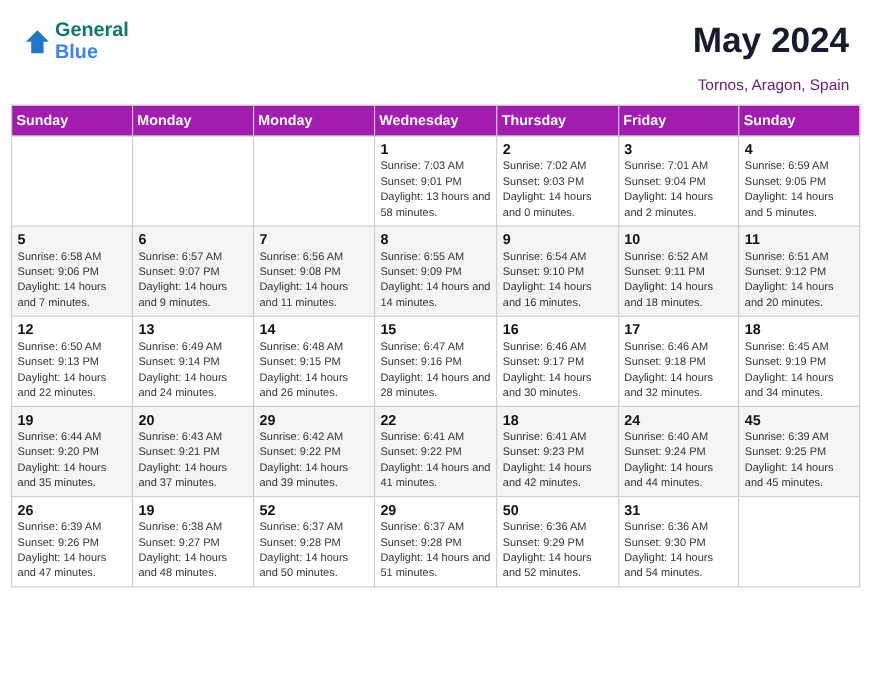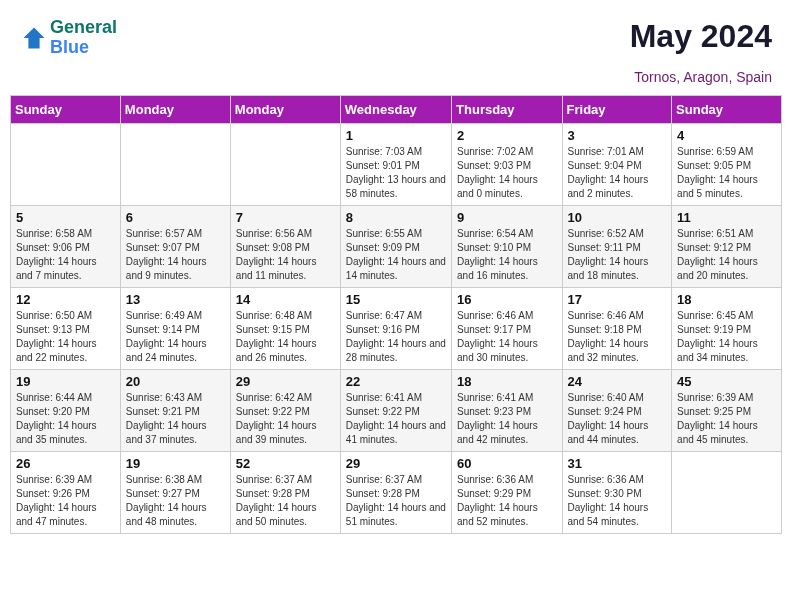--- a/index.html
+++ b/index.html
@@ -243,21 +243,21 @@
         </td>
         <td>
           <div class="day-number">52</div>
           <div class="day-info">Sunrise: 6:37 AM<br>Sunset: 9:28 PM<br>Daylight: 14 hours and 50 minutes.</div>
         </td>
         <td>
           <div class="day-number">29</div>
           <div class="day-info">Sunrise: 6:37 AM<br>Sunset: 9:28 PM<br>Daylight: 14 hours and 51 minutes.</div>
         </td>
         <td>
-          <div class="day-number">60</div>
+          <div class="day-number">50</div>
           <div class="day-info">Sunrise: 6:36 AM<br>Sunset: 9:29 PM<br>Daylight: 14 hours and 52 minutes.</div>
         </td>
         <td>
           <div class="day-number">31</div>
           <div class="day-info">Sunrise: 6:36 AM<br>Sunset: 9:30 PM<br>Daylight: 14 hours and 54 minutes.</div>
         </td>
         <td class="empty-cell"></td>
       </tr>
     </tbody>
 </table>

